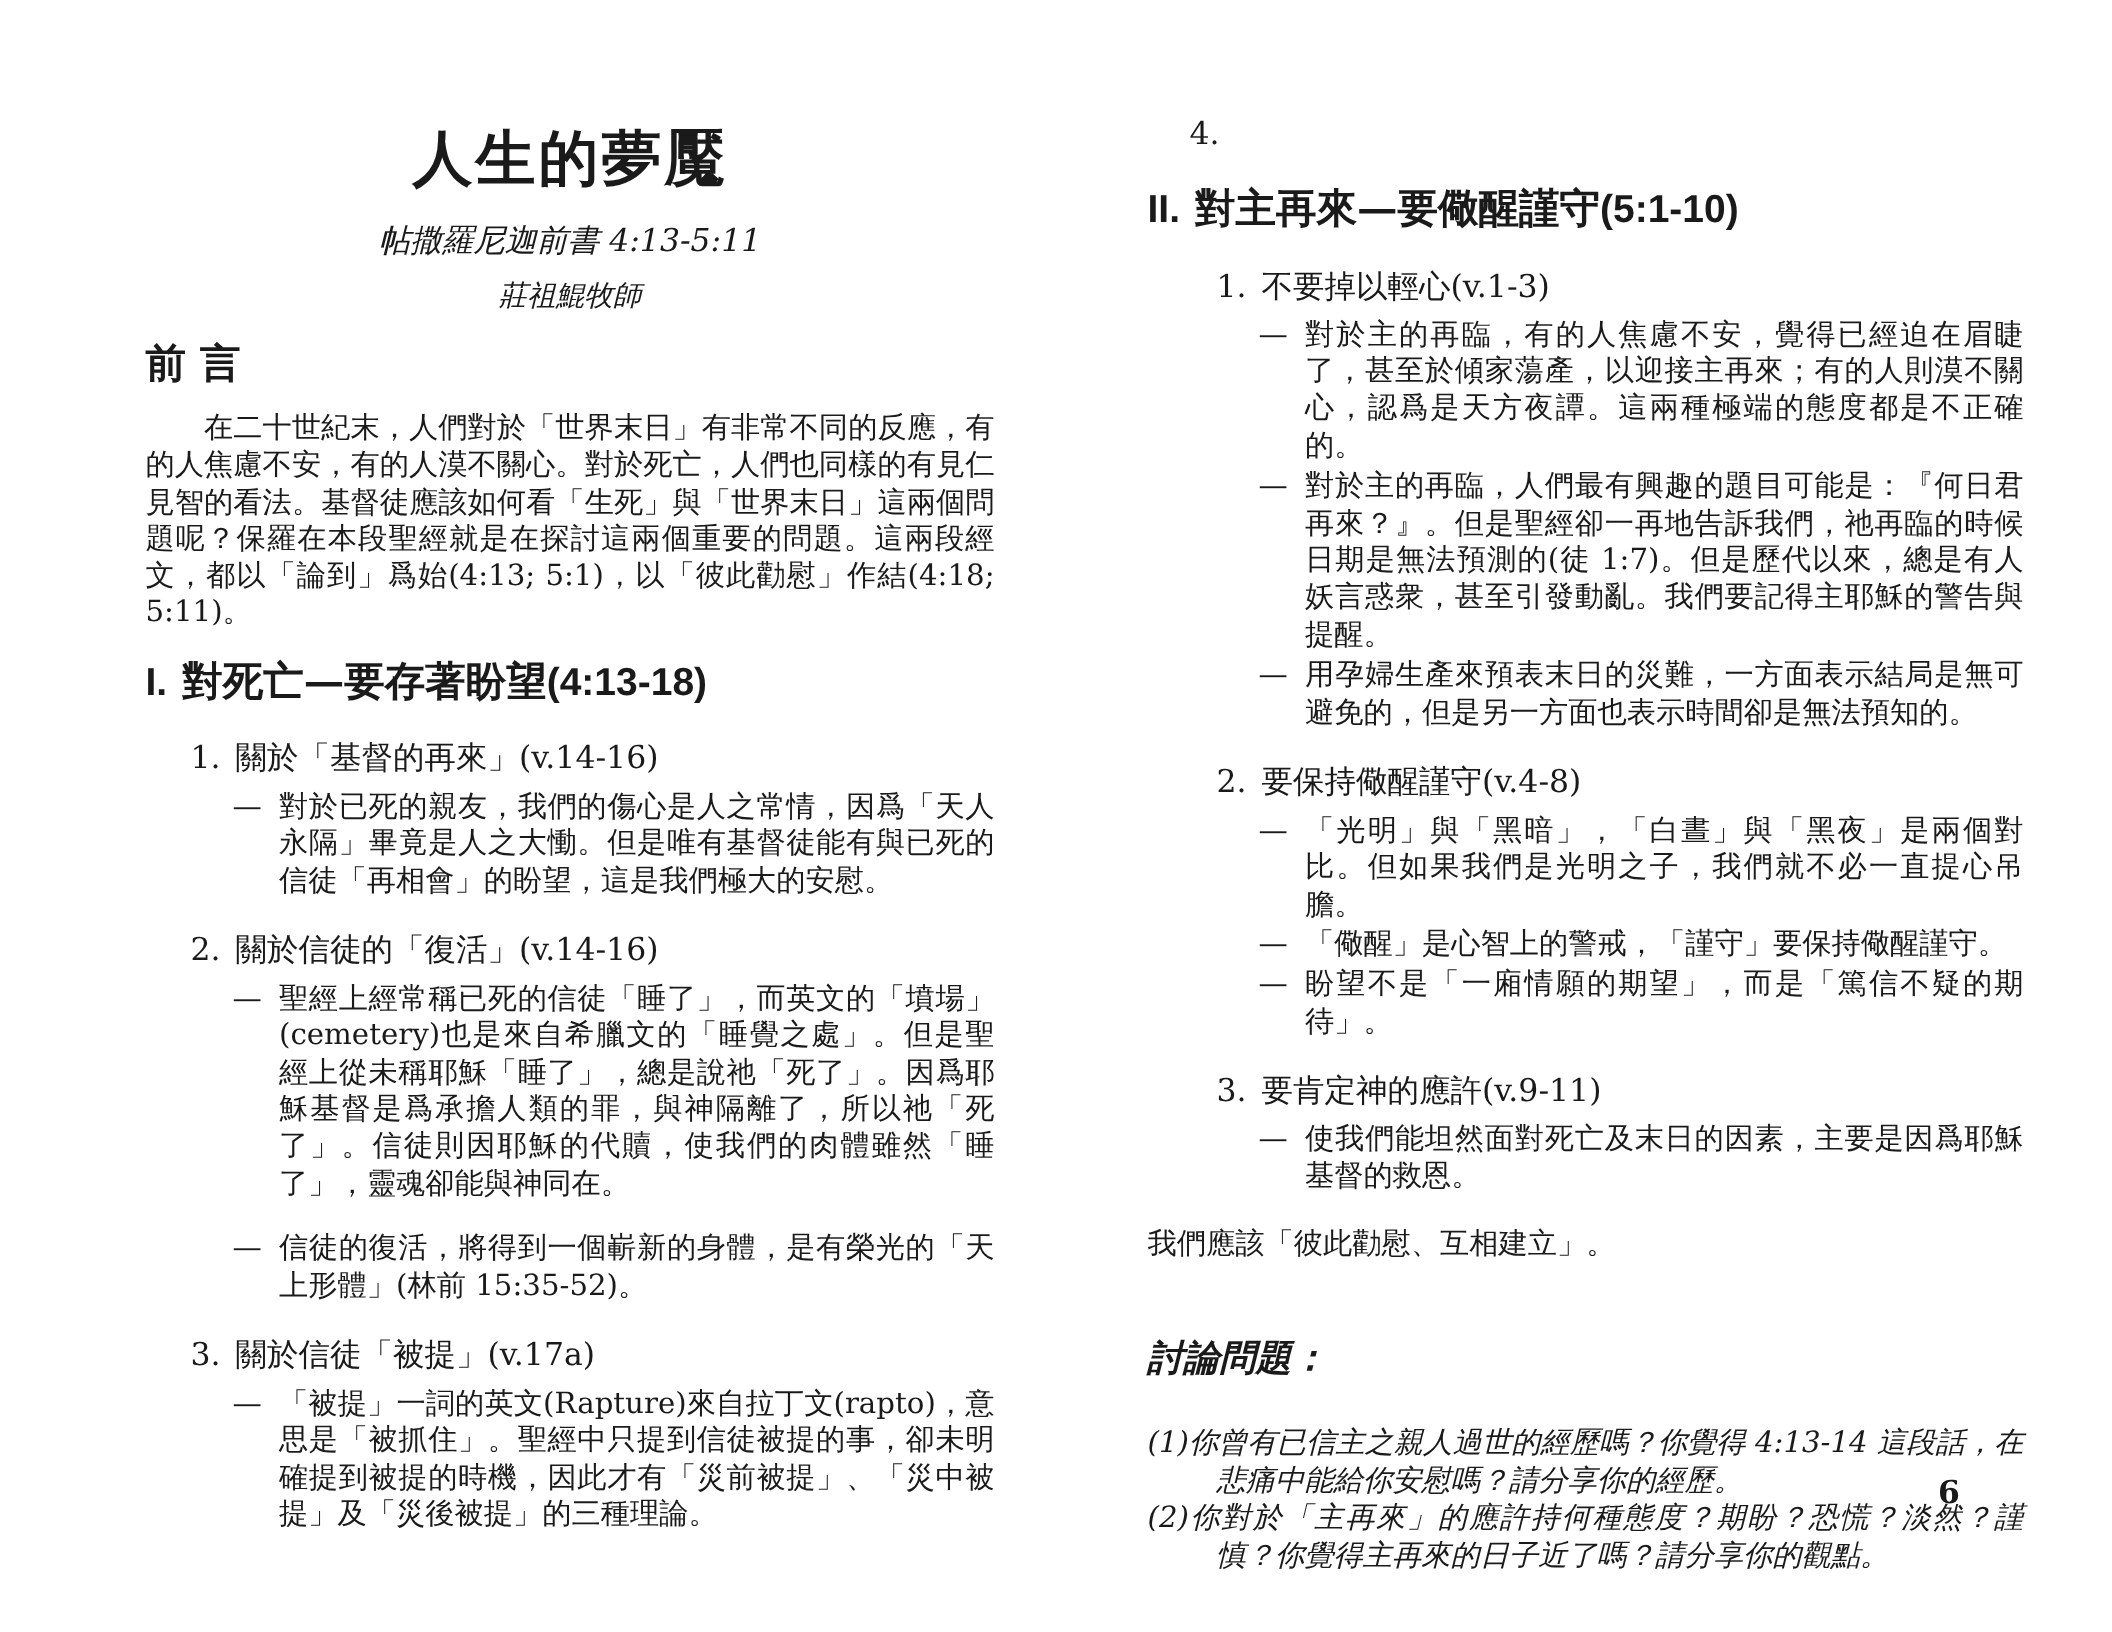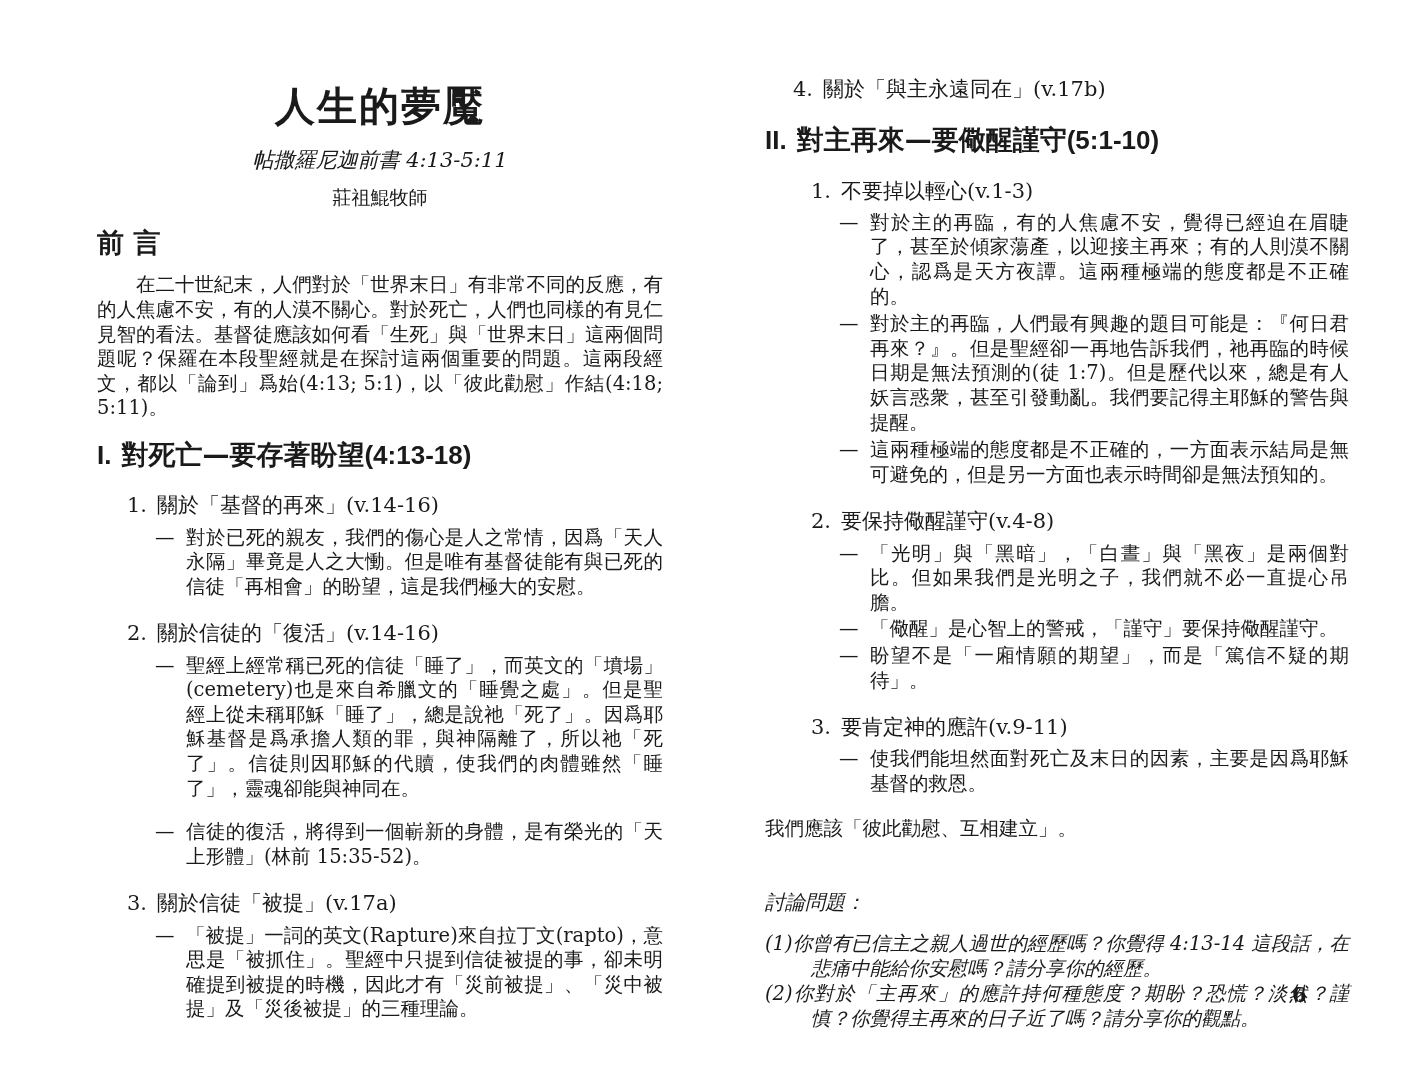--- a/index.html
+++ b/index.html
@@ -29,21 +29,21 @@
     letter-spacing: 2px;
   }
   .doc-subtitle {
     text-align: center;
     font-size: 21px; line-height: 1.2;
     margin-bottom: 13px;
     font-style: italic;
   }
   .doc-author {
     text-align: center;
-    font-size: 19px; line-height: 1.2;
+    font-size: 19px; line-height: 1.2; font-style: italic;
   }
   .h-major {
     font-size: 27px; font-weight: 700;
     line-height: 1.2;
     margin-top: 13px; margin-bottom: 13px;
   }
   .h-major .roman, .h-major .ref {
     font-family: "Liberation Sans", sans-serif;
     font-weight: 700; font-size: 26px;
   }
@@ -71,22 +71,22 @@
   .bullet .txt { flex: 1; text-align: justify; }
   .col-left .item { margin-left: 30px; }
   .col-right .item { margin-left: 46px; }
   .col-right .item-first { margin-top: 0; }
   .concl-body {
     font-size: 19.5px; line-height: 24.6px;
     margin-top: 20px;
   }
   .discussion { margin-top: 48px; }
   .disc-head {
-    font-size: 20px; font-weight: 400; font-style: italic;
-    margin-bottom: 15px;
+    font-size: 24px; font-weight: 700; font-style: italic;
+    margin-bottom: 28px;
   }
   .question {
     font-size: 19.5px; font-style: italic;
     line-height: 25px;
     padding-left: 46px; text-indent: -46px;
     text-align: justify;
   }
   .page-number {
     position: absolute; left: 1292px; top: 982px;
     font-size: 21px; font-weight: 700;
@@ -152,21 +152,20 @@
         </div>
       </div>
     </div>
   </div>
 
   <div class="col-right">
 
     <div class="item item-first" style="margin-left:28px;">
       <div class="item-head">
         <span class="num">4.</span>
-        <span>關於「與主永遠同在」(v.17b)</span>
       </div>
     </div>
 
     <div class="h-major sec2-gap">
       <span class="roman">II.</span><span>對主再來—要儆醒謹守</span><span class="ref">(5:1-10)</span>
     </div>
 
     <div class="item">
       <div class="item-head">
         <span class="num">1.</span>
@@ -176,21 +175,21 @@
         <div class="bullet" style="margin-bottom:3px;">
           <span class="dash">—</span>
           <span class="txt">對於主的再臨，有的人焦慮不安，覺得已經迫在眉睫了，甚至於傾家蕩產，以迎接主再來；有的人則漠不關心，認爲是天方夜譚。這兩種極端的態度都是不正確的。</span>
         </div>
         <div class="bullet" style="margin-bottom:3px;">
           <span class="dash">—</span>
           <span class="txt">對於主的再臨，人們最有興趣的題目可能是：『何日君再來？』。但是聖經卻一再地告訴我們，祂再臨的時候日期是無法預測的(徒 1:7)。但是歷代以來，總是有人妖言惑衆，甚至引發動亂。我們要記得主耶穌的警告與提醒。</span>
         </div>
         <div class="bullet">
           <span class="dash">—</span>
-          <span class="txt">這兩種極端的態度都是不正確的，一方面表示結局是無可避免的，但是另一方面也表示時間卻是無法預知的。</span>
+          <span class="txt">用孕婦生產來預表末日的災難，一方面表示結局是無可避免的，但是另一方面也表示時間卻是無法預知的。</span>
         </div>
       </div>
     </div>
 
     <div class="item">
       <div class="item-head">
         <span class="num">2.</span>
         <span>要保持儆醒謹守(v.4-8)</span>
       </div>
       <div class="bullets">

